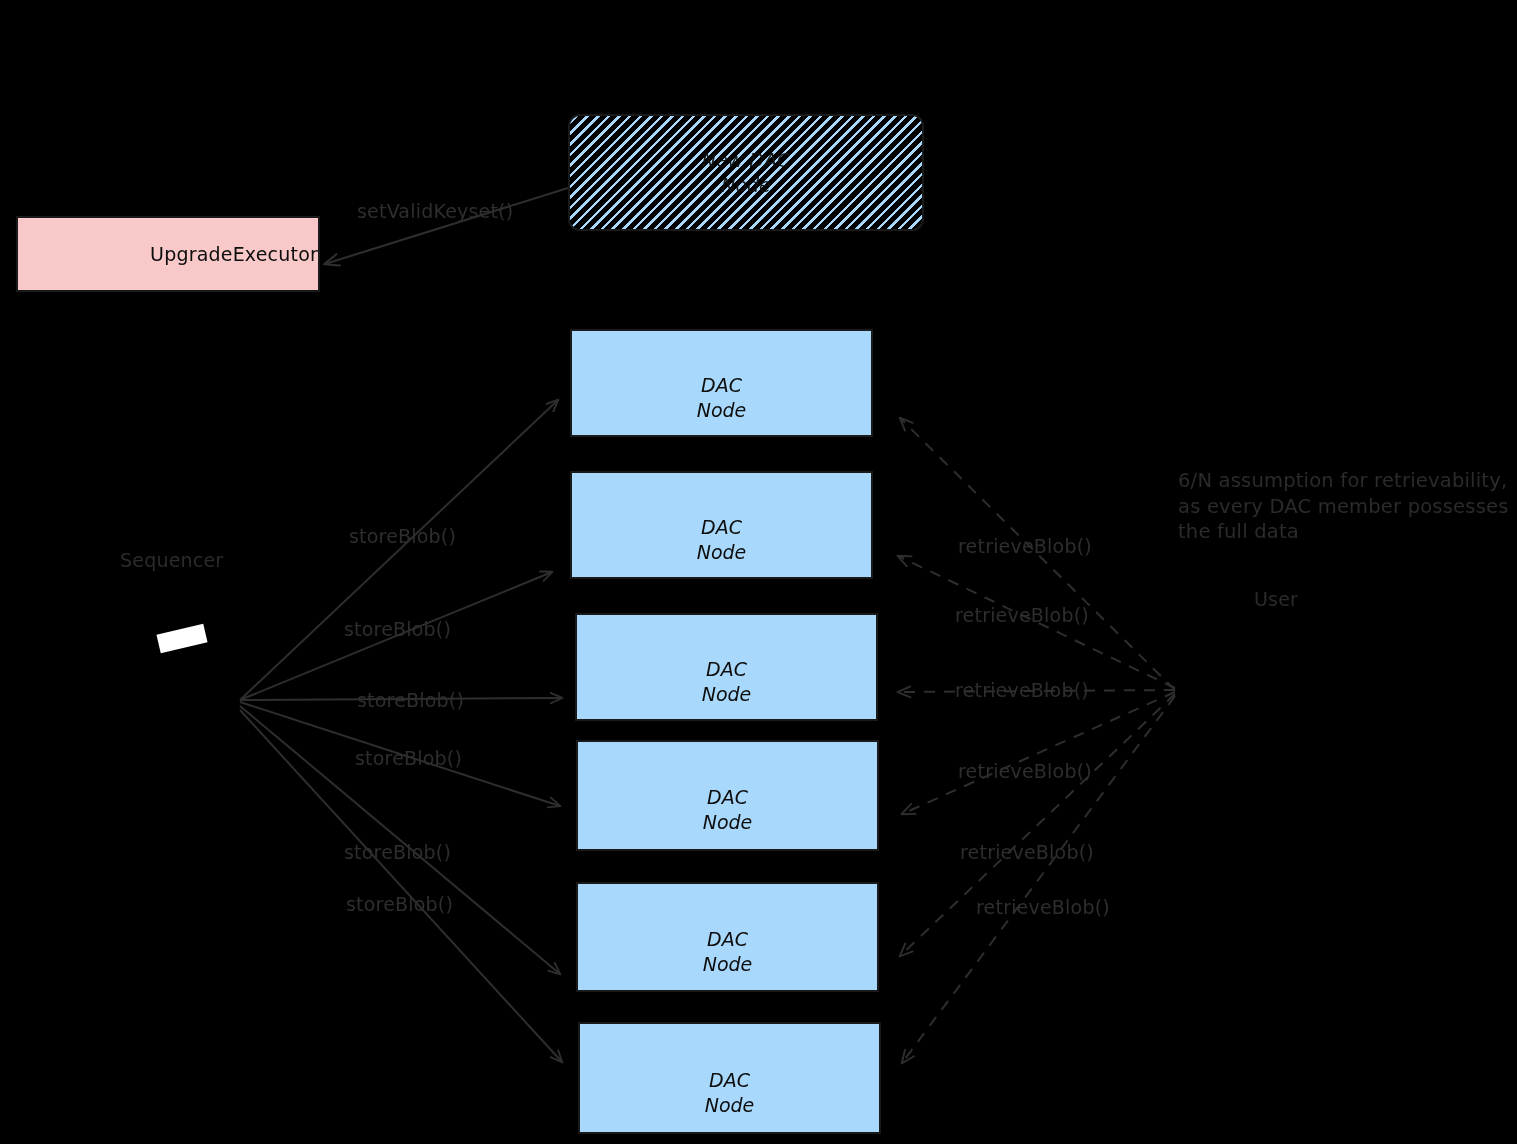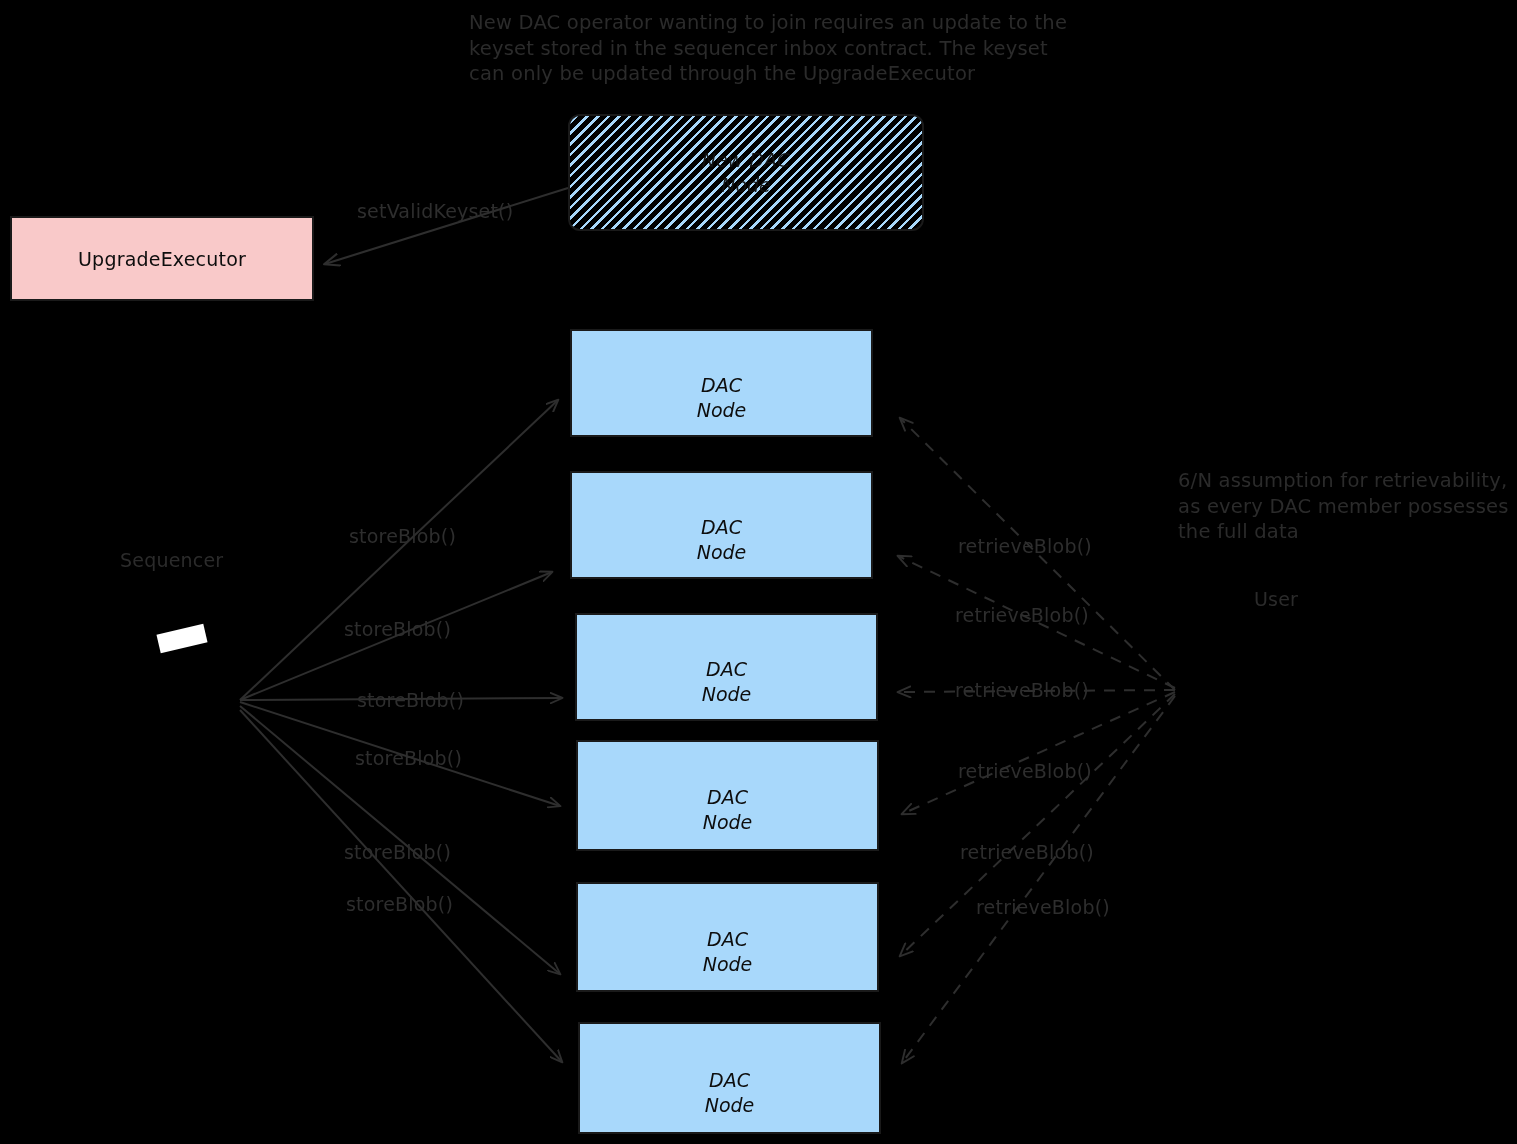--- a/index.html
+++ b/index.html
@@ -140,30 +140,27 @@
     <g stroke="#2e2e2e" stroke-width="2" fill="none" stroke-dasharray="11 9">
       <path d="M1175,690 L900,418" marker-end="url(#arrowDash)"></path>
       <path d="M1175,688 L898,556" marker-end="url(#arrowDash)"></path>
       <path d="M1175,690 L898,692" marker-end="url(#arrowDash)"></path>
       <path d="M1175,692 L902,814" marker-end="url(#arrowDash)"></path>
       <path d="M1175,694 L900,956" marker-end="url(#arrowDash)"></path>
       <path d="M1175,696 L902,1063" marker-end="url(#arrowDash)"></path>
     </g>
   </svg>
 
-  <div class="ann" style="left:469px; top:10px;">New DAC operator wanting to join requires an update to the
-keyset stored in the sequencer inbox contract. The keyset
-can only be updated through the UpgradeExecutor</div>
 
   <div class="hatch-box" style="left:568px; top:114px; width:356px; height:117px;border-radius:12px;">
     <div class="hatch-label">New DAC
 Node</div>
   </div>
 
-  <div class="pink-box" style="left:10px; top:216px; width:304px; height:85px;">
+  <div class="pink-box" style="left:16px; top:216px; width:304px; height:76px;justify-content:flex-end;">
     <div class="pink-label">UpgradeExecutor</div>
   </div>
 
   <div class="edge-label" style="left:357px; top:200px;">setValidKeyset()</div>
 
   <div class="node-box" style="left:570px; top:329px; width:303px; height:108px;">
     <div class="node-label">DAC
 Node</div>
   </div>
 

